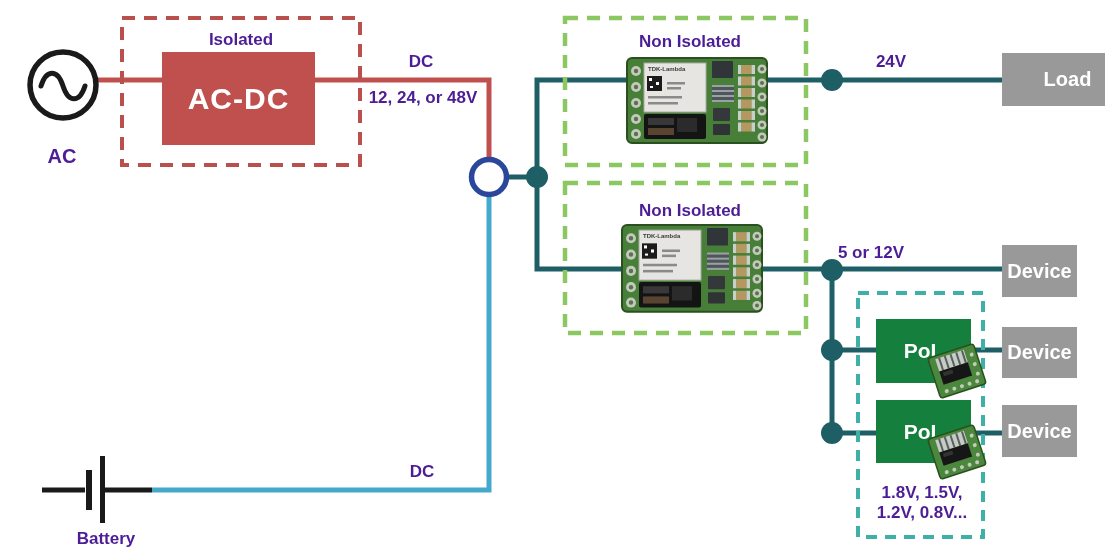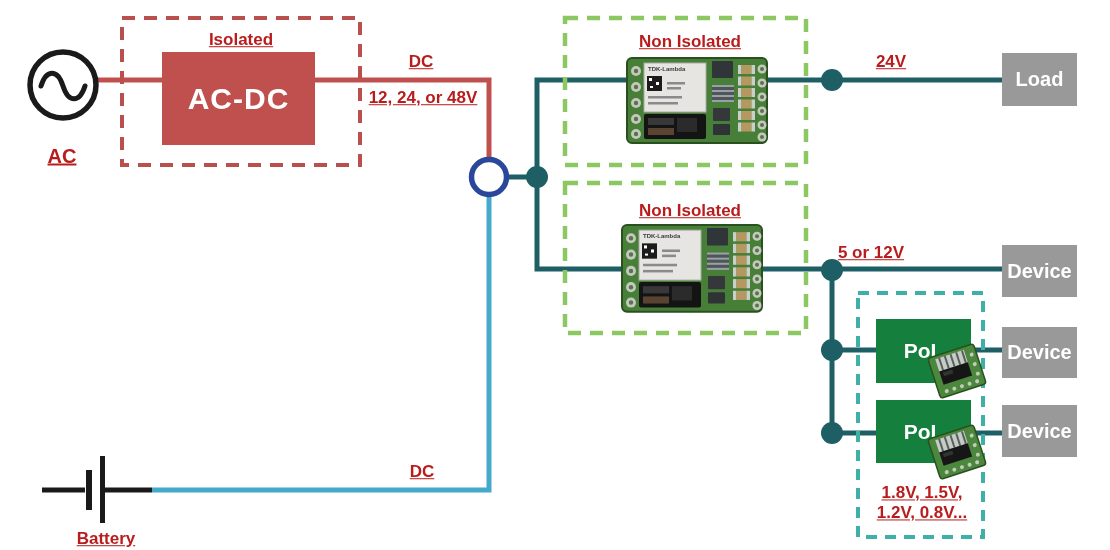--- a/index.html
+++ b/index.html
@@ -3,31 +3,31 @@
 <meta charset="utf-8">
 <style>
   html,body{margin:0;padding:0;background:#fff;}
   .canvas{
     position:relative;width:1110px;height:550px;background:#ffffff;overflow:hidden;
     font-family:"Liberation Sans",sans-serif;
   }
   svg{display:block;}
   .layer{position:absolute;left:0;top:0;pointer-events:none;}
   .lbl{
-    position:absolute;font-weight:700;color:#b91c1c;font-size:17px;
-    white-space:nowrap;transform:translate(-50%,-50%);line-height:1.15;text-decoration:underline;
+    position:absolute;font-weight:700;color:#4c1d95;font-size:17px;
+    white-space:nowrap;transform:translate(-50%,-50%);line-height:1.15;
   }
   .lbl.multiline{white-space:pre-line;text-align:center;}
   .box{
     position:absolute;display:flex;align-items:center;justify-content:center;
     color:#ffffff;font-weight:700;z-index:2;
   }
   .acdc-box{left:162px;top:52px;width:153px;height:93px;background:#C0504D;font-size:30px;letter-spacing:1px;}
   .gray-box{width:75px;background:#999999;font-size:20px;}
-  .load-box{left:1002px;top:53px;height:53px;}
+  .load-box{left:1002px;top:53px;height:53px;padding-left:28px;}
   .device1-box{left:1002px;top:245px;height:52px;}
   .device2-box{left:1002px;top:327px;height:51px;}
   .device3-box{left:1002px;top:405px;height:52px;}
   .pol-box{left:876px;width:95px;background:#15803d;font-size:21px;}
   .pol1-box{top:319px;height:64px;}
   .pol2-box{top:400px;height:63px;}
   .z1{z-index:1;} .z3{z-index:3;}
   .txt{z-index:4;}
 </style>
 </head>

